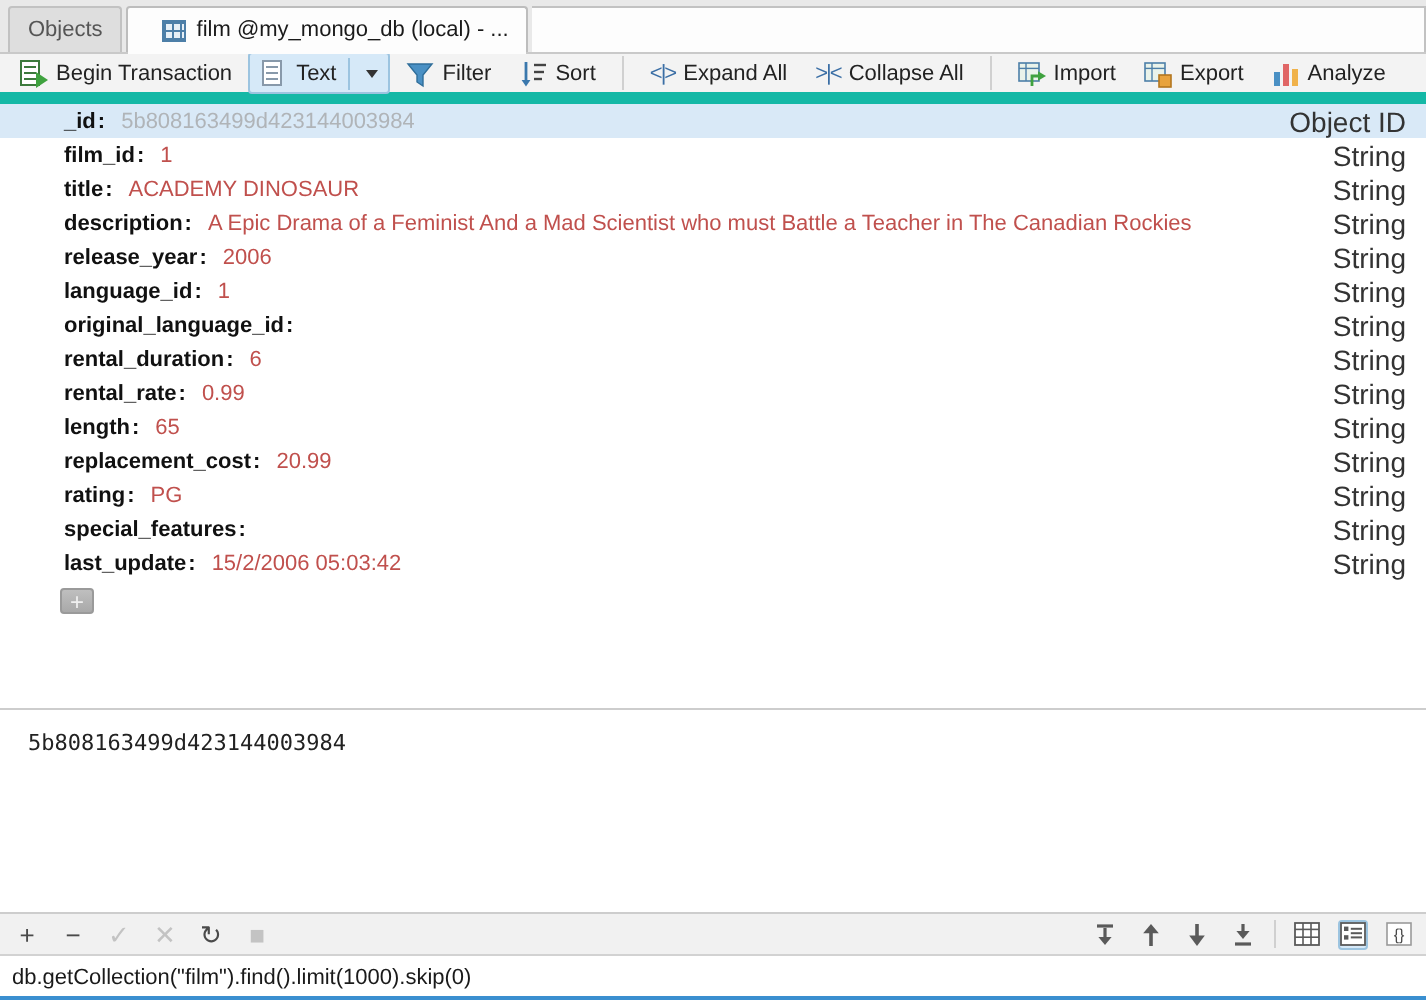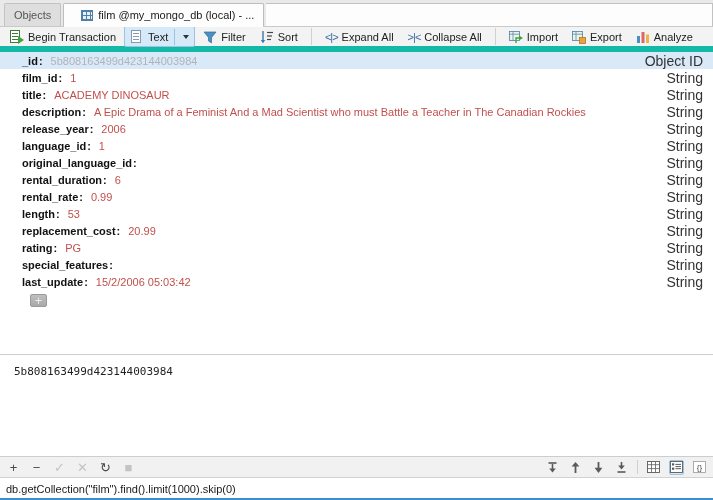--- a/index.html
+++ b/index.html
@@ -136,21 +136,21 @@
     flex: 0 0 auto;
     height: 303px;
     background: #ffffff;
     border-bottom: 1px solid #cdcdcd;
     overflow: hidden;
     position: relative;
   }
   .row {
     height: 17px;
     display: flex; align-items: center;
-    padding-left: 22px; padding-right: 8px;
+    padding-left: 32px; padding-right: 8px;
     font-size: 11px;
     position: relative;
   }
   .row.selected { background: #d9e9f7; }
   .row .key { font-weight: bold; color: #111; white-space: nowrap; }
   .row .colon { font-weight: bold; color: #111; margin: 0 2px 0 1px; }
   .row .val { color: #c0504d; margin-left: 6px; white-space: nowrap; overflow: hidden; }
   .row.selected .val { color: #b0b4b8; }
   .row .type {
     margin-left: auto;
@@ -380,21 +380,21 @@
         </div>
         <div class="row">
           <span class="key">rental_rate</span>
           <span class="colon">:</span>
           <span class="val">0.99</span>
           <span class="type">String</span>
         </div>
         <div class="row">
           <span class="key">length</span>
           <span class="colon">:</span>
-          <span class="val">53</span>
+          <span class="val">65</span>
           <span class="type">String</span>
         </div>
         <div class="row">
           <span class="key">replacement_cost</span>
           <span class="colon">:</span>
           <span class="val">20.99</span>
           <span class="type">String</span>
         </div>
         <div class="row">
           <span class="key">rating</span>

